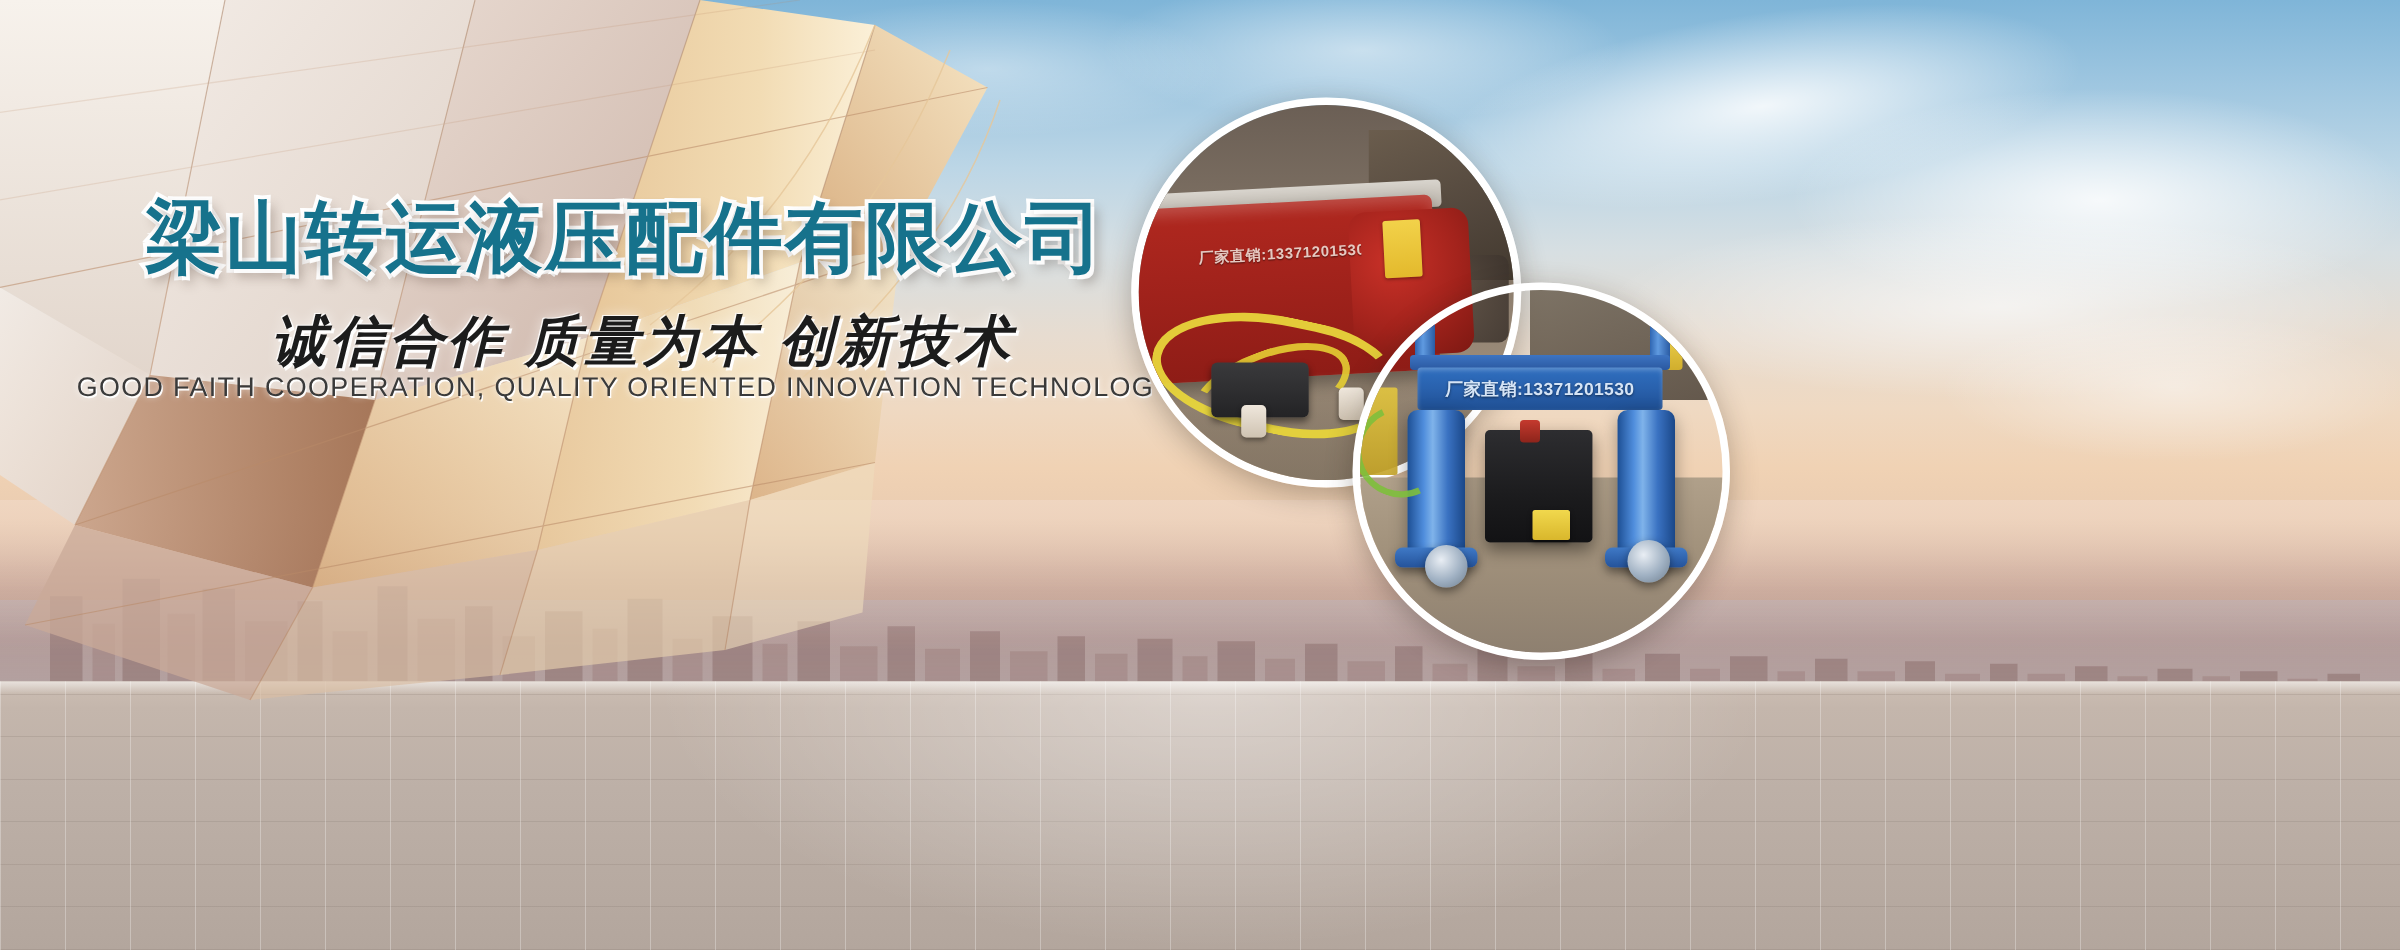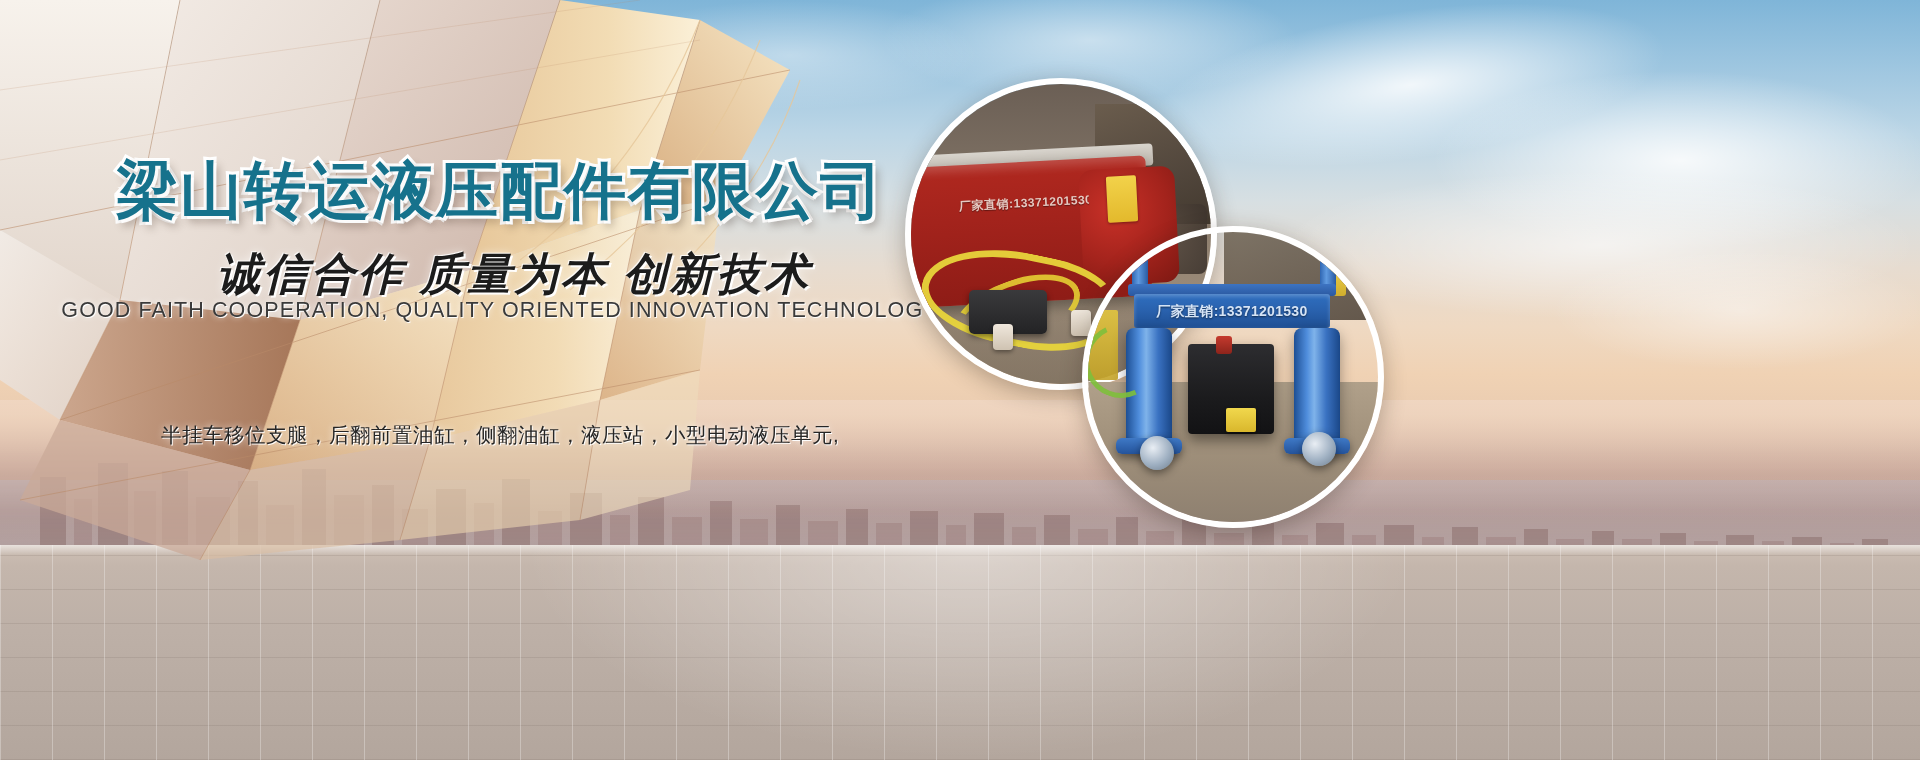--- a/index.html
+++ b/index.html
@@ -457,21 +457,20 @@
     <div class="title">
       <span>梁山转运液压配件有限公司</span>
     </div>
 
     <div class="subtitle">诚信合作 质量为本 创新技术</div>
 
     <div class="eng">GOOD FAITH COOPERATION, QUALITY ORIENTED INNOVATION TECHNOLOGY</div>
 
 
     <div class="desc">
-      <p>半挂车移位支腿，后翻前置油缸，侧翻油缸，液压站，小型电动液压单元,</p>
     </div>
   </div>
 
   <div class="photo photo-red">
     <div class="ph-inner red-scene">
       <div class="clutter"></div>
       <div class="clutter2"></div>
       <div class="dirt"></div>
       <div class="red-top"></div>
       <div class="red-body"></div>

